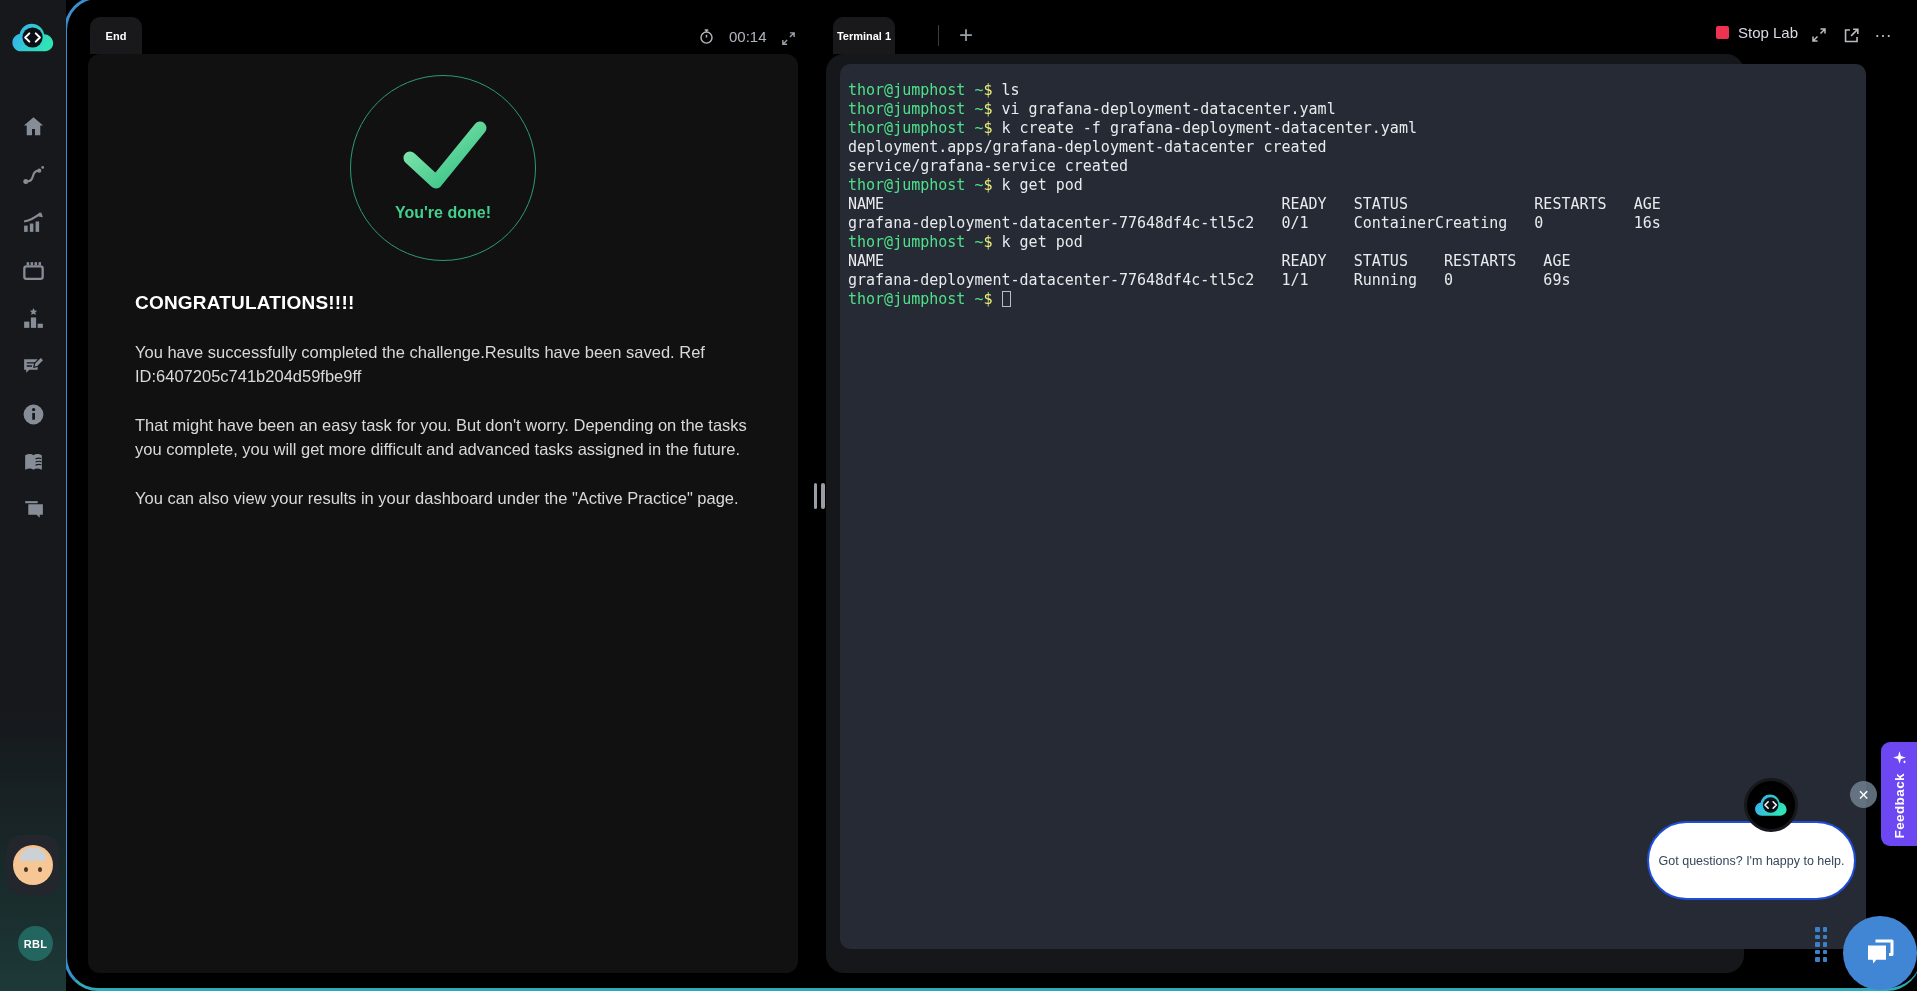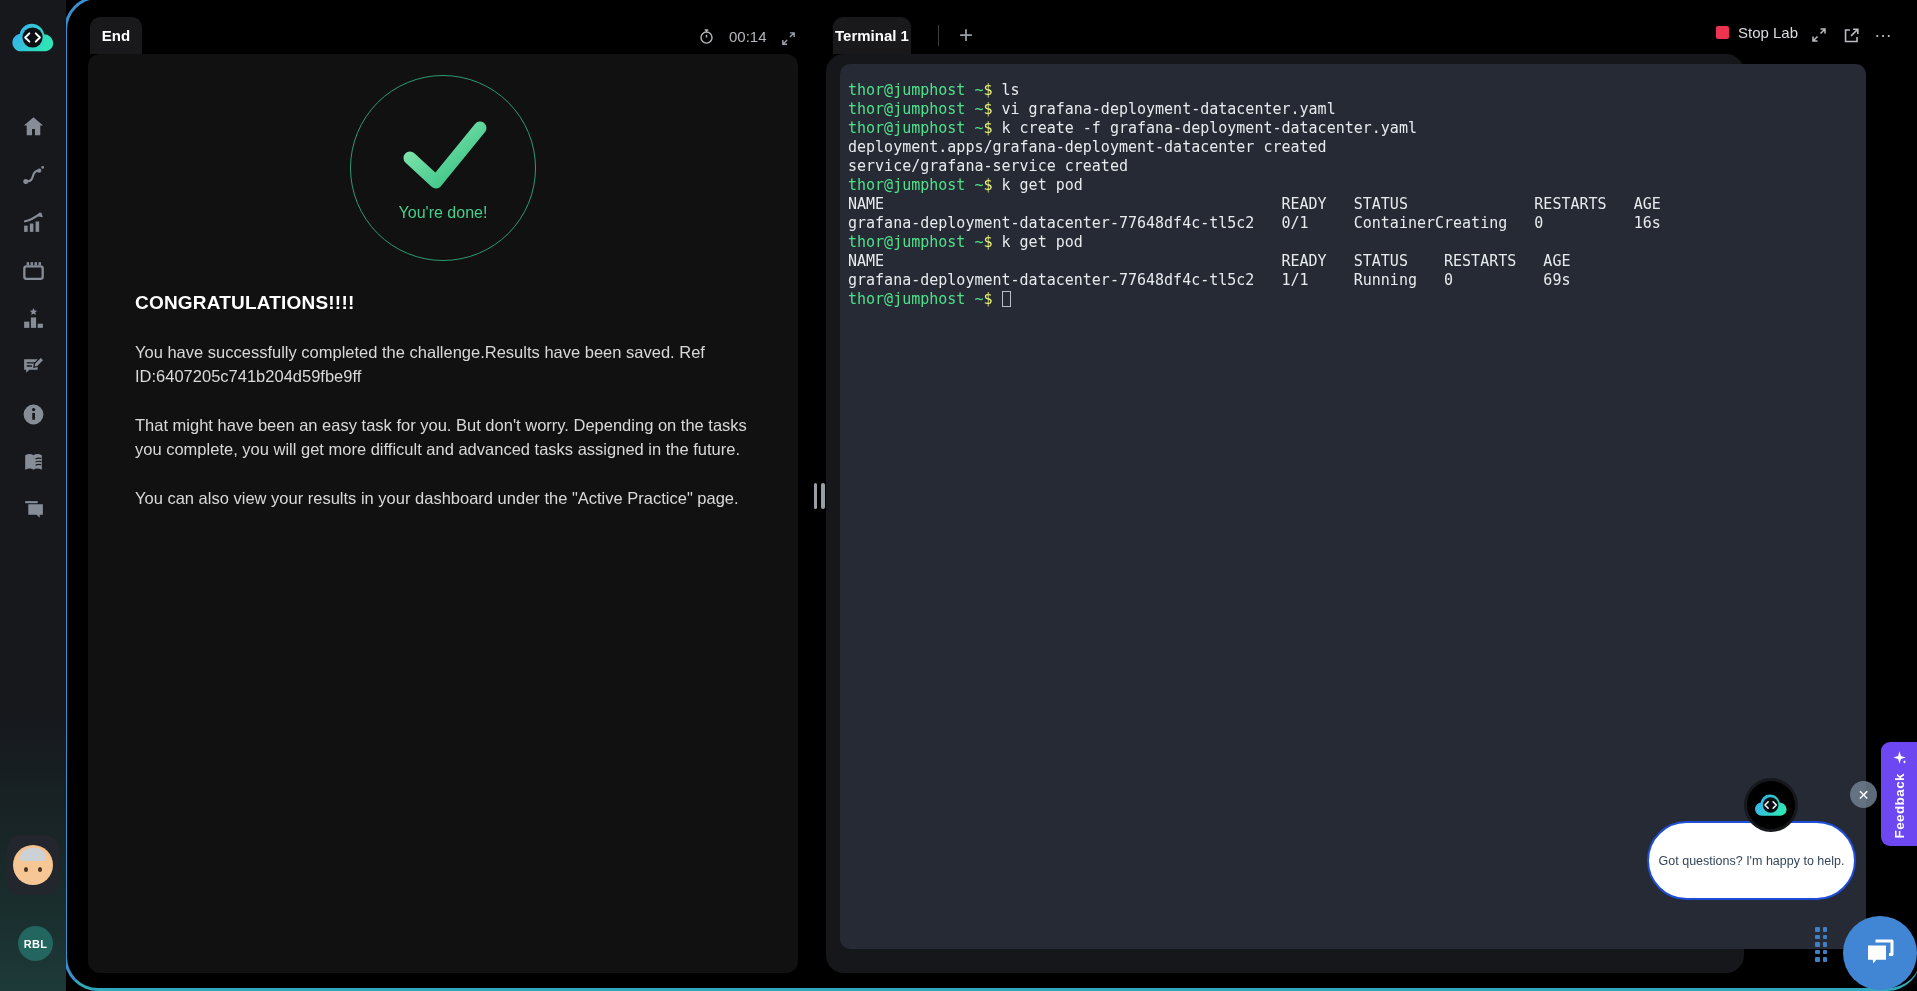--- a/index.html
+++ b/index.html
@@ -24,41 +24,41 @@
          display:flex; align-items:center; justify-content:center; letter-spacing:.3px; }
 
   
   .main-wrap { position:absolute; left:64px; top:-4px; width:1857px; height:995px;
                border:3px solid #3a8fd0; border-right:none; border-top-color:#3a8fd0;
                border-bottom-color:#2fa9b9;
                border-radius:34px 0 34px 34px; background:#000; }
 
   
   .tab { position:absolute; top:17px; height:37px; background:#19191c; color:#fff;
-         font-size:15px; font-weight:700; border-radius:10px 10px 0 0;
+         font-size:11px; font-weight:700; border-radius:10px 10px 0 0;
          display:flex; align-items:center; justify-content:center; cursor:pointer; }
   .tab-end { left:90px; width:52px; }
-  .tab-terminal { left:833px; width:78px; }
+  .tab-terminal { left:833px; width:62px; }
   .timer { position:absolute; left:698px; top:28px; display:flex; align-items:center; gap:14px;
            color:#b2b6bc; font-size:15px; }
   .hexpand { position:absolute; top:30px; width:17px; height:17px; cursor:pointer; }
   .tabdiv { position:absolute; left:938px; top:25px; width:1px; height:21px; background:#3c3c40; }
   .plus { position:absolute; left:953px; top:21px; width:26px; height:28px; color:#9aa0a8;
           font-size:24px; font-weight:300; display:flex; align-items:center; justify-content:center; cursor:pointer; }
   .stoplab { position:absolute; left:1716px; top:24px; display:flex; align-items:center; gap:9px;
              color:#d9dbe0; font-size:15px; cursor:pointer; }
   .stopsq { width:13px; height:13px; background:#ed3350; border-radius:2px; }
   .hicon { position:absolute; top:26px; cursor:pointer; }
   .dots { color:#b9bdc3; font-size:18px; letter-spacing:2px; }
 
   
   .left-panel { position:absolute; left:88px; top:54px; width:710px; height:919px;
                 background:#111112; border-radius:12px; }
   .done-circle { position:absolute; left:262px; top:21px; width:186px; height:186px;
-                 border:1px solid #2f9a70; border-radius:50%; }
+                 border:1px solid #2f9a70; border-radius:50%;font-weight:bold; }
   .done-label { position:absolute; left:0; right:0; top:128px; text-align:center;
                 color:#43cf8c; font-size:16px; }
   .congrats { position:absolute; left:47px; top:238px; width:612px; color:#d9d9d9; }
   .congrats h2 { color:#fff; font-size:19px; font-weight:700; margin-bottom:26px; letter-spacing:.2px; }
   .congrats p { font-size:16.5px; line-height:24px; margin-bottom:25px; }
 
   
   .vdiv { position:absolute; left:812px; top:482px; width:14px; height:28px; cursor:col-resize;
           display:flex; gap:4px; align-items:center; justify-content:center; }
   .vdiv i { display:block; width:3.5px; height:26px; background:#989ea6; border-radius:2px; }

